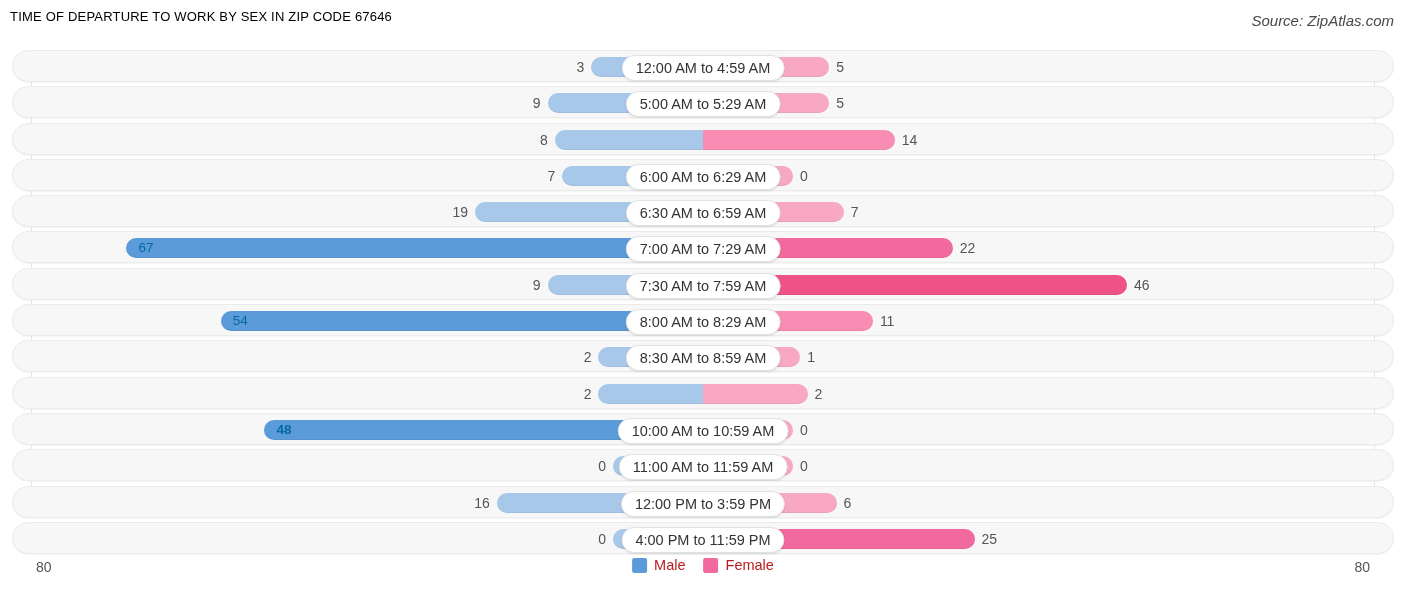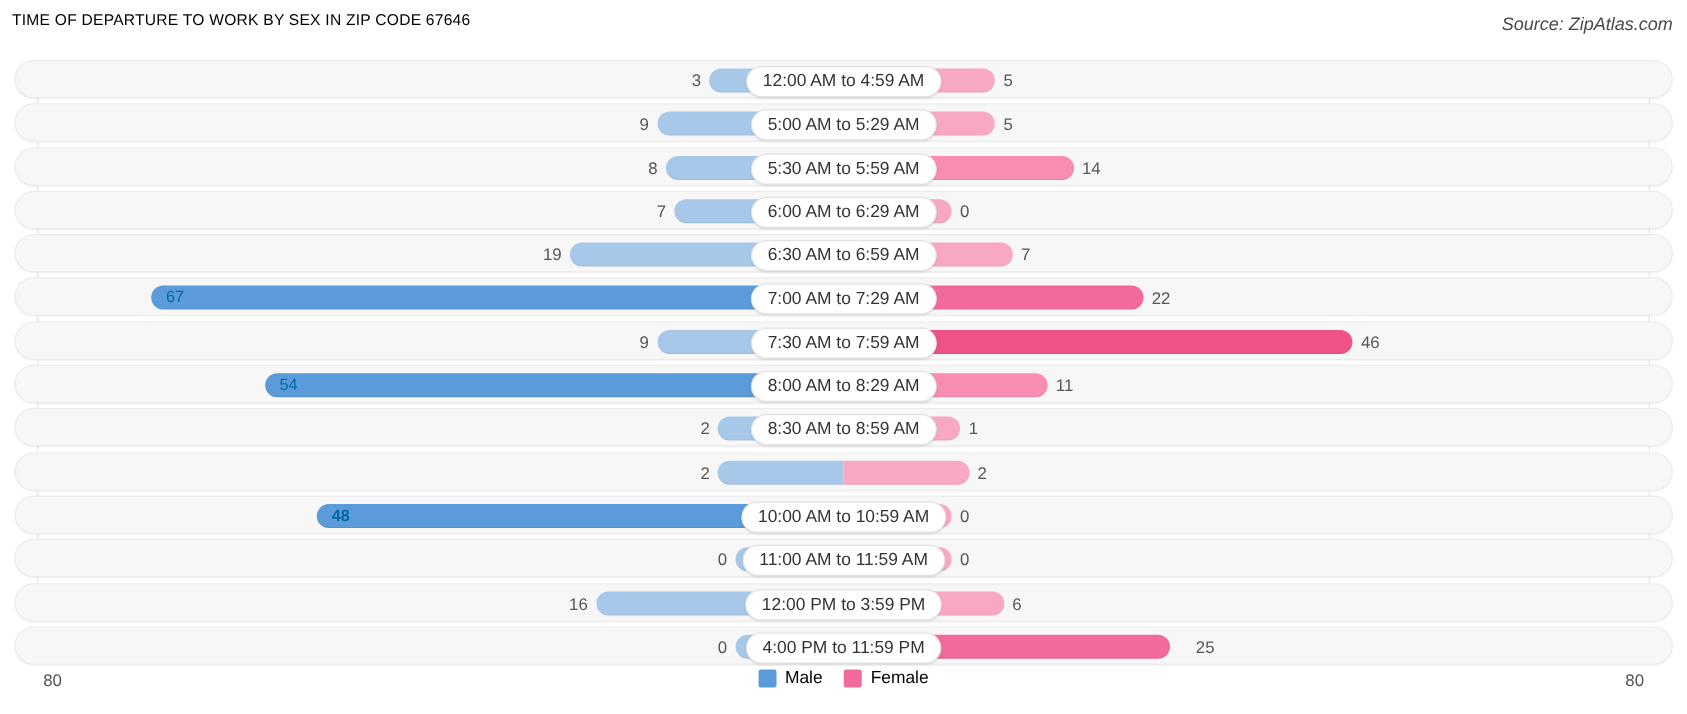--- a/index.html
+++ b/index.html
@@ -161,21 +161,21 @@
     top: 4px;
     display: flex;
     align-items: center;
     gap: 18px;
   }
   .legend-item {
     display: flex;
     align-items: center;
     gap: 7px;
     font-size: 14.5px;
-    color: #000000;
+    color: #b91c1c;
   }
   .legend-swatch {
     width: 15px;
     height: 15px;
     border-radius: 2px;
     display: inline-block;
   }
 </style>
 </head>
 <body>
@@ -206,21 +206,20 @@
           <div class="val" style="left: calc(50% + 133.312px);">5</div>
           <div class="center-pill">5:00 AM to 5:29 AM</div>
         </div>
       </div>
       <div class="row">
         <div class="track">
           <div class="bar male" style="width: 148.1px; background: rgb(168, 200, 234);"></div>
           <div class="bar female" style="width: 191.675px; background: rgb(248, 140, 178);"></div>
           <div class="val" style="right: calc(50% + 155.1px);">8</div>
           <div class="val" style="left: calc(50% + 198.675px);">14</div>
-          <div class="center-pill">5:30 AM to 5:59 AM</div>
         </div>
       </div>
       <div class="row">
         <div class="track">
           <div class="bar male" style="width: 140.838px; background: rgb(168, 200, 234);"></div>
           <div class="bar female" style="width: 90px; background: rgb(249, 168, 196);"></div>
           <div class="val" style="right: calc(50% + 147.838px);">7</div>
           <div class="val" style="left: calc(50% + 97px);">0</div>
           <div class="center-pill">6:00 AM to 6:29 AM</div>
         </div>
@@ -303,21 +302,21 @@
           <div class="val" style="right: calc(50% + 213.2px);">16</div>
           <div class="val" style="left: calc(50% + 140.575px);">6</div>
           <div class="center-pill">12:00 PM to 3:59 PM</div>
         </div>
       </div>
       <div class="row">
         <div class="track">
           <div class="bar male" style="width: 90px; background: rgb(168, 200, 234);"></div>
           <div class="bar female" style="width: 271.562px; background: rgb(242, 105, 157);"></div>
           <div class="val" style="right: calc(50% + 97px);">0</div>
-          <div class="val" style="left: calc(50% + 278.562px); margin-left: 15px;">25</div>
+          <div class="val" style="left: calc(50% + 278.562px);">25</div>
           <div class="center-pill">4:00 PM to 11:59 PM</div>
         </div>
       </div>
     </div>
 </div>
 
 <div class="footer">
   <div class="axis-label left">80</div>
   <div class="axis-label right">80</div>
   <div class="legend" id="legend">

